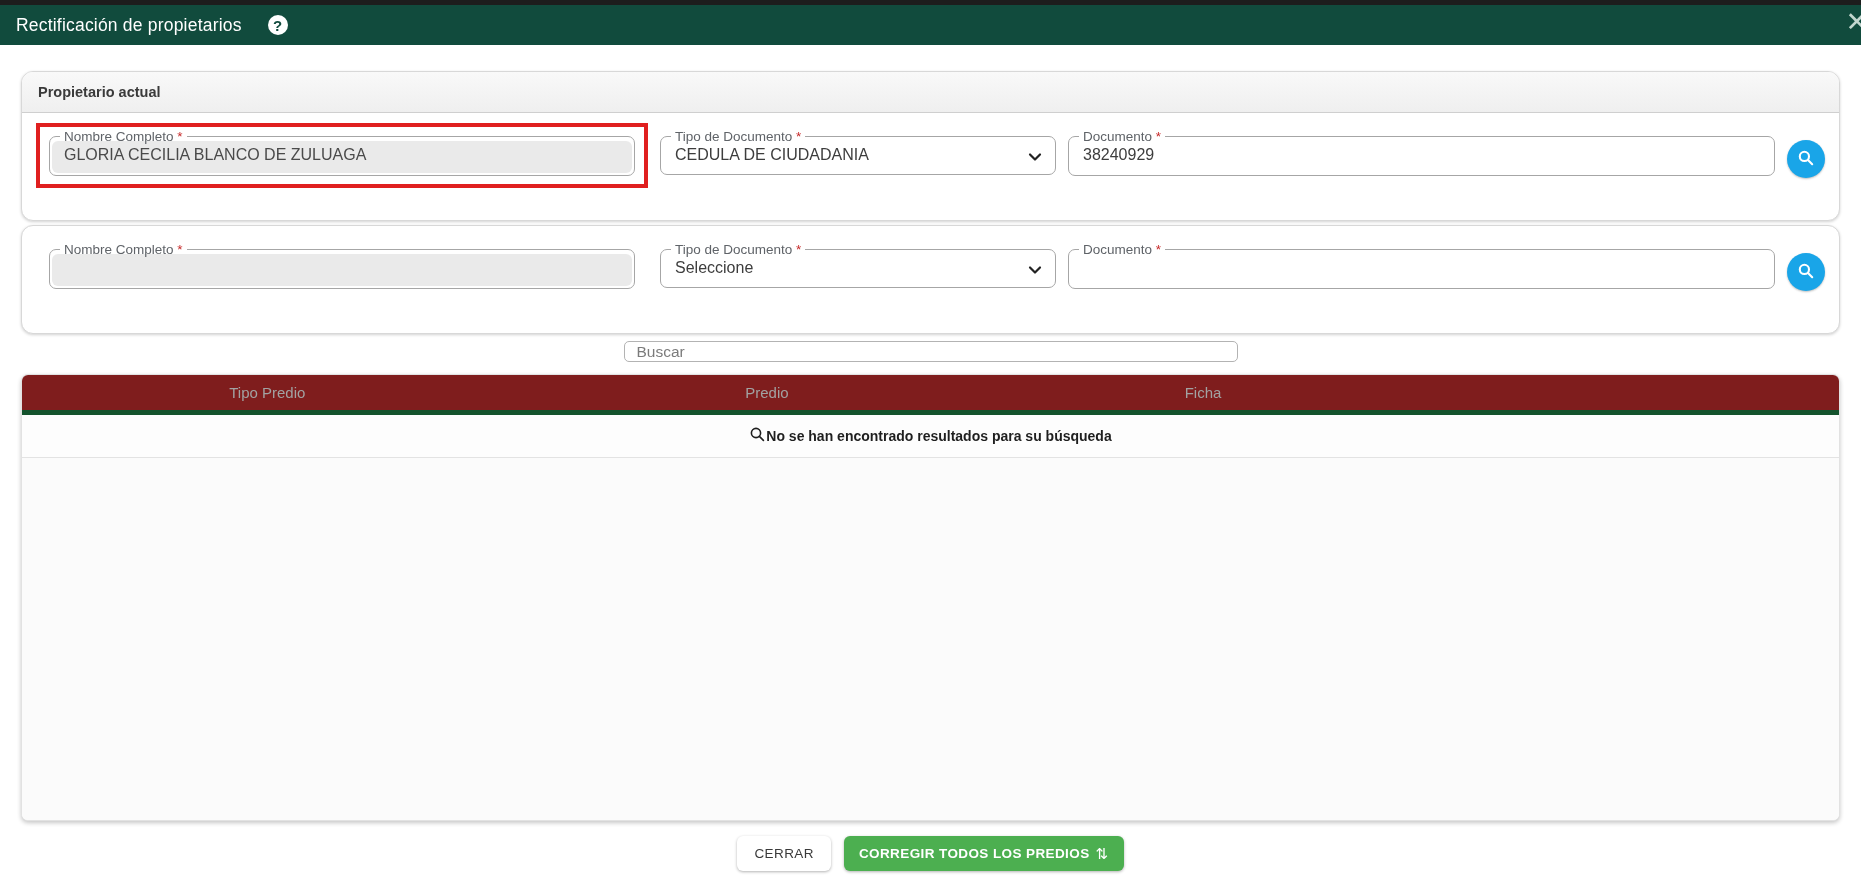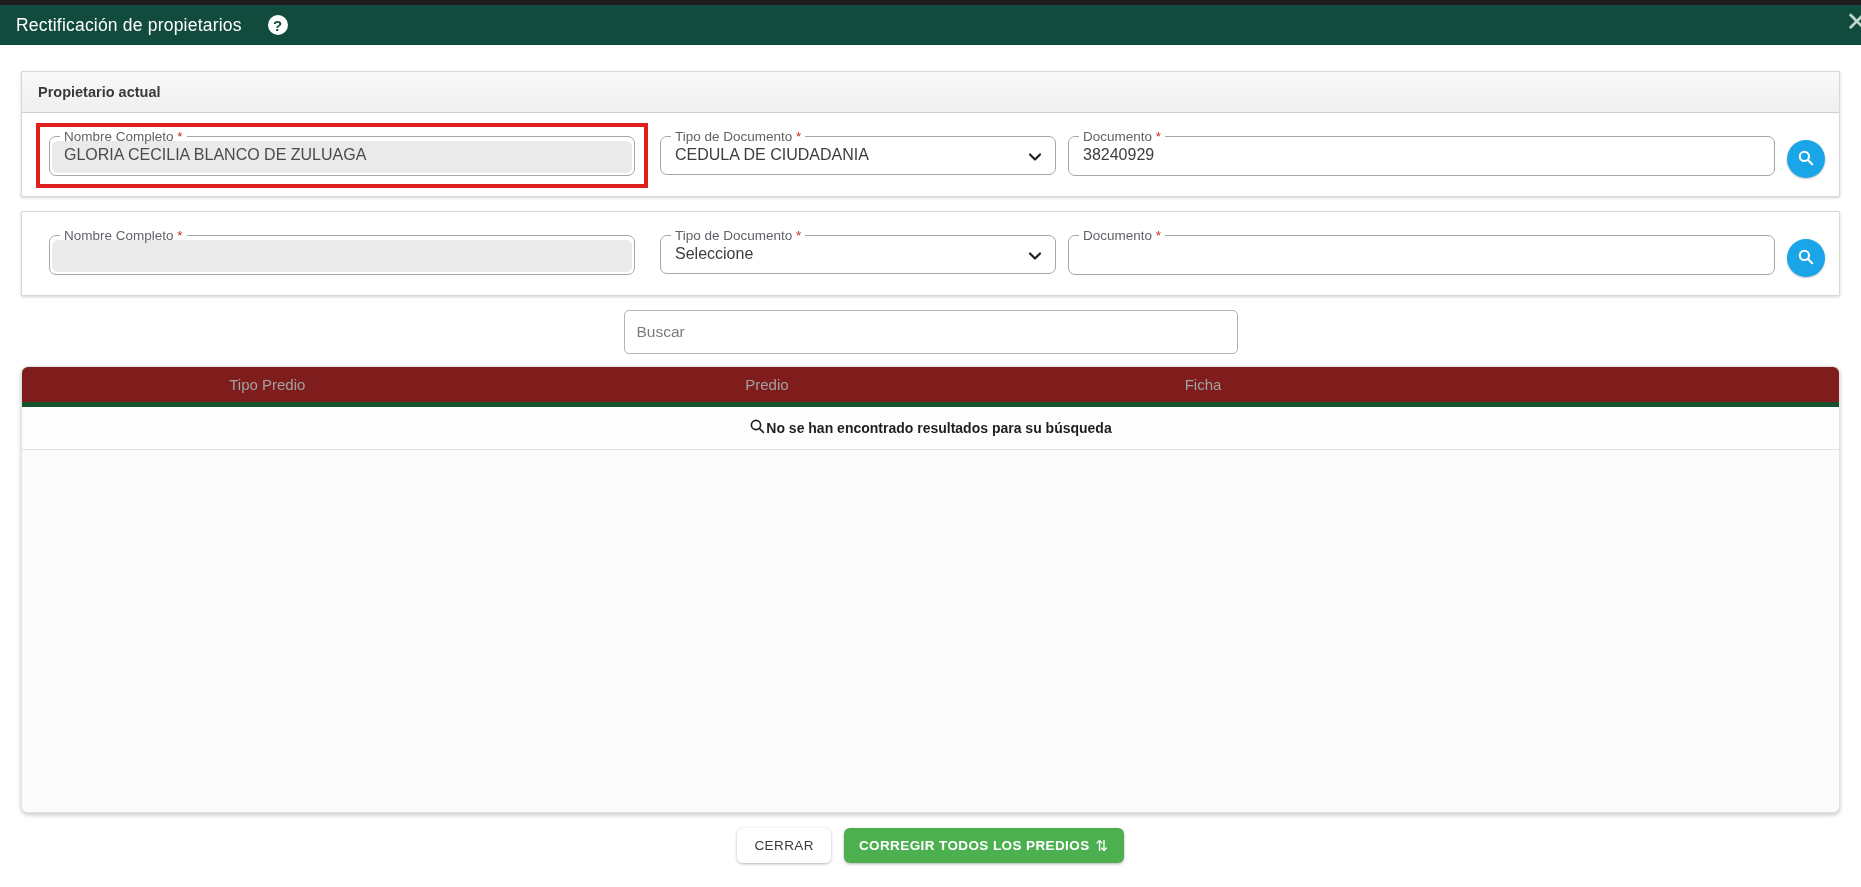--- a/index.html
+++ b/index.html
@@ -12,26 +12,26 @@
     display: flex; align-items: center; padding: 0 16px; overflow: hidden; }
   .app-title { color: #ffffff; font-size: 17.5px; font-weight: 500; letter-spacing: .2px; }
   .help-btn { width: 20px; height: 20px; margin-left: 26px; border-radius: 50%;
     background: #ffffff; color: #114b3d; font-size: 15px; font-weight: 700;
     display: flex; align-items: center; justify-content: center; cursor: pointer; line-height: 1; }
   .close-btn { position: absolute; right: -7px; top: 4px; color: #c2d6ce;
     font-size: 27px; font-weight: 400; cursor: pointer; line-height: 1; }
 
   
   .content { padding: 26px 21px 0; }
-  .panel { border: 1px solid #d8d8d8; border-radius: 1px; margin-bottom: 14px;
+  .panel { border: 1px solid #d8d8d8; border-radius: 12px; margin-bottom: 4px;
     box-shadow: 0 1px 3px rgba(0,0,0,.18); background: #fff; overflow: hidden; }
   .panel-header { background: linear-gradient(#f9f9f9, #efefef);
     border-bottom: 1px solid #cfcfcf; padding: 12px 16px;
     font-size: 14.5px; font-weight: 700; color: #3a3a3a; }
-  .panel-body { display: flex; align-items: flex-start; padding: 10px 14px 8px; }
+  .panel-body { display: flex; align-items: flex-start; padding: 10px 14px 32px; }
 
   
   fieldset.outline { border: 1px solid #a6a6a6; border-radius: 7px; background: #fff;
     padding: 0 1px 1px; min-width: 0; }
   fieldset.outline legend { margin-left: 9px; padding: 0 4px; font-size: 13.5px;
     line-height: 13px; color: #5f6368; white-space: nowrap; }
   .req { color: #c62828; }
   .outline input, .outline select { display: block; width: calc(100% - 2px);
     margin: -2px 1px 1px; border: 0; outline: none; background: transparent;
     font-family: "Liberation Sans", sans-serif; font-size: 16px; color: #3d3d3d;
@@ -47,21 +47,21 @@
   .f-doctype { width: 396px; flex: none; margin-left: 12px; margin-top: 7px; }
   .f-doc { flex: 1 1 auto; margin-left: 12px; margin-top: 7px; min-width: 0; }
 
   .search-round-btn { flex: none; width: 38px; height: 38px; border-radius: 50%;
     background: #19a5e8; border: 0; margin: 17px 0 0 12px; cursor: pointer;
     display: flex; align-items: center; justify-content: center;
     box-shadow: 0 1px 2px rgba(0,0,0,.25); }
 
   
   .buscar-row { display: flex; justify-content: center; margin: 7px 0 12px; }
-  .buscar-input { width: 614px; height: 44px; border: 1px solid #b3b3b3; border-radius: 5px;
+  .buscar-input { width: 614px; height: 21px; border: 1px solid #b3b3b3; border-radius: 5px;
     padding: 0 12px; font-family: "Liberation Sans", sans-serif; font-size: 15.5px;
     color: #3d3d3d; outline: none; }
   .buscar-input::placeholder { color: #7b7b7b; }
 
   
   .table-panel { border: 1px solid #e2e2e2; border-radius: 7px;
     box-shadow: 0 2px 4px rgba(0,0,0,.22); overflow: hidden; background: #fff; }
   .thead { display: flex; border-bottom: 5px solid #14532d; background: #7f1d1d; }
   .th { padding: 9px 6px; font-size: 15px; font-weight: 500; color: #a2a2a2;
     text-align: center; }

